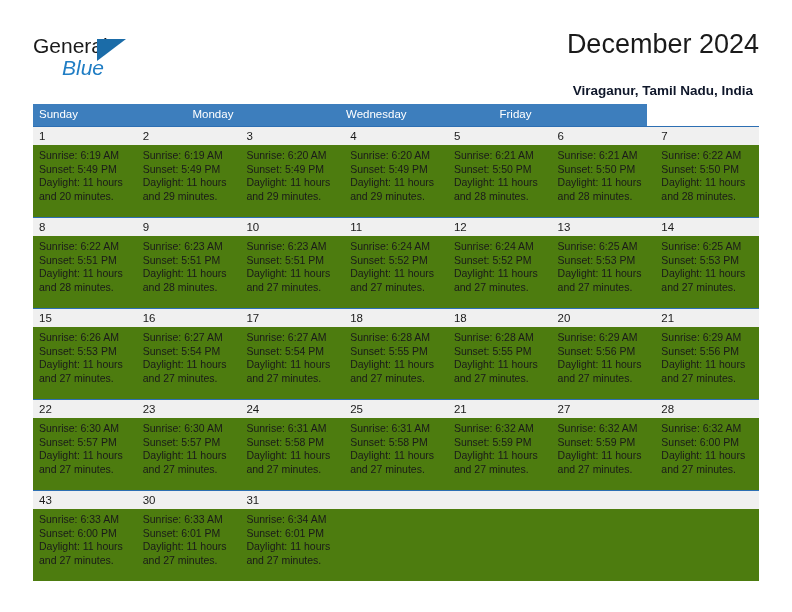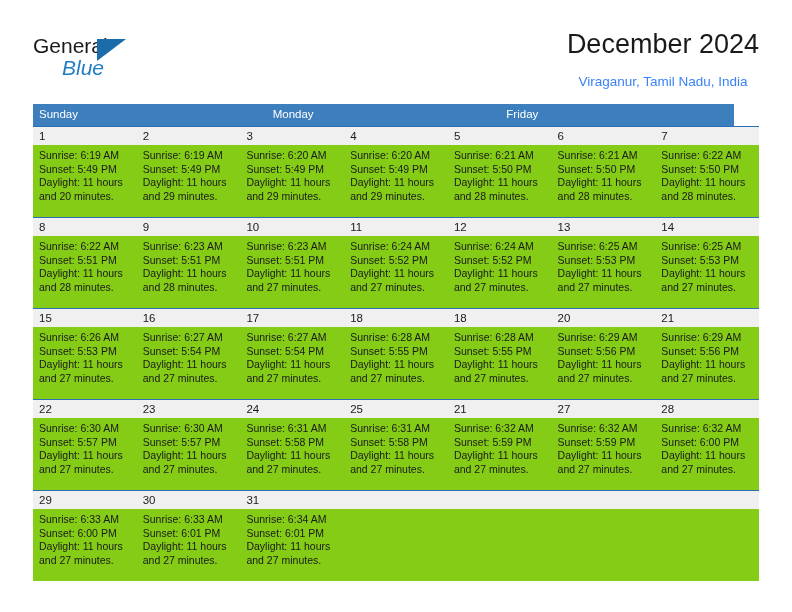--- a/index.html
+++ b/index.html
@@ -74,38 +74,39 @@
     top: 28px;
     text-align: center;
   }
   .month-title {
     font-size: 27px;
     color: #1a1a1a;
     line-height: 33px;
     white-space: nowrap;
   }
   .location {
-    margin-top: 12px;
+    margin-top: 21px;
     font-size: 13.5px;
-    color: #3b82f6;
+    color: #0f172a;
     line-height: 17px;
     white-space: nowrap;
+    font-weight: bold;
   }
 
   
   .calendar {
     position: absolute;
     left: 33px;
     top: 104px;
     width: 726px;
   }
 
   .weekday-row {
     display: flex;
-    width: 701px;
+    width: 614px;
     height: 22px;
     background: #3d7ebd;
   }
   .weekday-cell {
     flex: 1 1 0;
     box-sizing: border-box;
     padding: 3px 0 0 6px;
     font-size: 11.5px;
     color: #ffffff;
     line-height: 15px;
@@ -133,21 +134,21 @@
     padding: 1px 0 0 6px;
     font-size: 11.5px;
     color: #1a1a1a;
     line-height: 16px;
   }
 
   .detail-strip {
     display: flex;
     width: 726px;
     height: 72px;
-    background: #84cc16;
+    background: #4d7c0f;
   }
   .detail-cell {
     flex: 1 1 0;
     box-sizing: border-box;
     padding: 4px 4px 0 6px;
     font-size: 10.5px;
     color: #1a1a1a;
     line-height: 13.6px;
   }
   .detail-line {
@@ -175,20 +176,21 @@
       <div class="location">Viraganur, Tamil Nadu, India</div>
     </div>
 
   </div>
 
   <div class="calendar">
 
     <div class="weekday-row">
       <div class="weekday-cell">Sunday</div>
       <div class="weekday-cell">Monday</div>
+      <div class="weekday-cell">Wednesday</div>
       <div class="weekday-cell">Friday</div>
     </div>
 
     <div class="week-row">
       <div class="daynum-strip">
         <div class="daynum-cell">1</div>
         <div class="daynum-cell">2</div>
         <div class="daynum-cell">3</div>
         <div class="daynum-cell">4</div>
         <div class="daynum-cell">5</div>
@@ -404,21 +406,21 @@
           <div class="detail-line">Sunrise: 6:32 AM</div>
           <div class="detail-line">Sunset: 6:00 PM</div>
           <div class="detail-line">Daylight: 11 hours</div>
           <div class="detail-line">and 27 minutes.</div>
         </div>
       </div>
     </div>
 
     <div class="week-row">
       <div class="daynum-strip">
-        <div class="daynum-cell">29</div>
+        <div class="daynum-cell">43</div>
         <div class="daynum-cell">30</div>
         <div class="daynum-cell">31</div>
         <div class="daynum-cell"></div>
         <div class="daynum-cell"></div>
         <div class="daynum-cell"></div>
         <div class="daynum-cell"></div>
       </div>
       <div class="detail-strip">
         <div class="detail-cell">
           <div class="detail-line">Sunrise: 6:33 AM</div>

